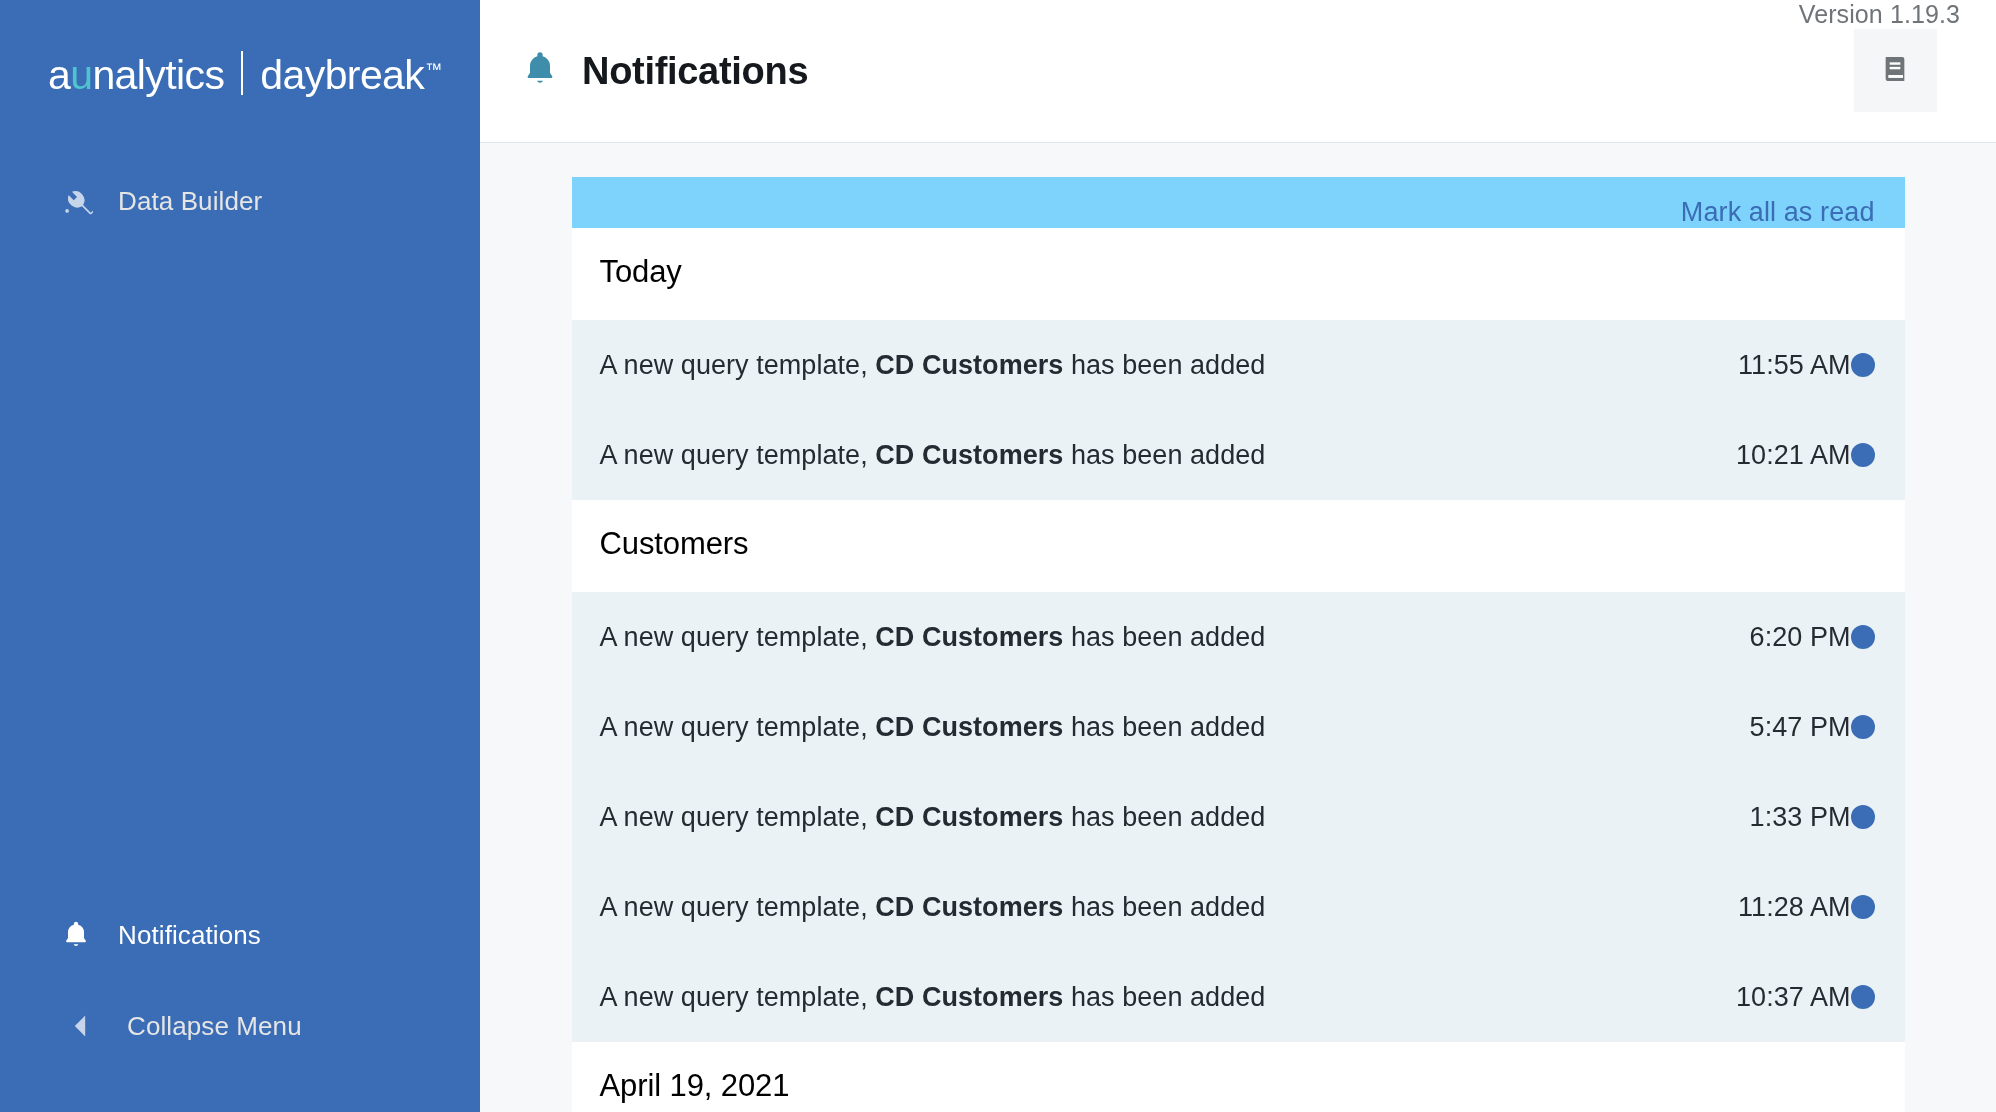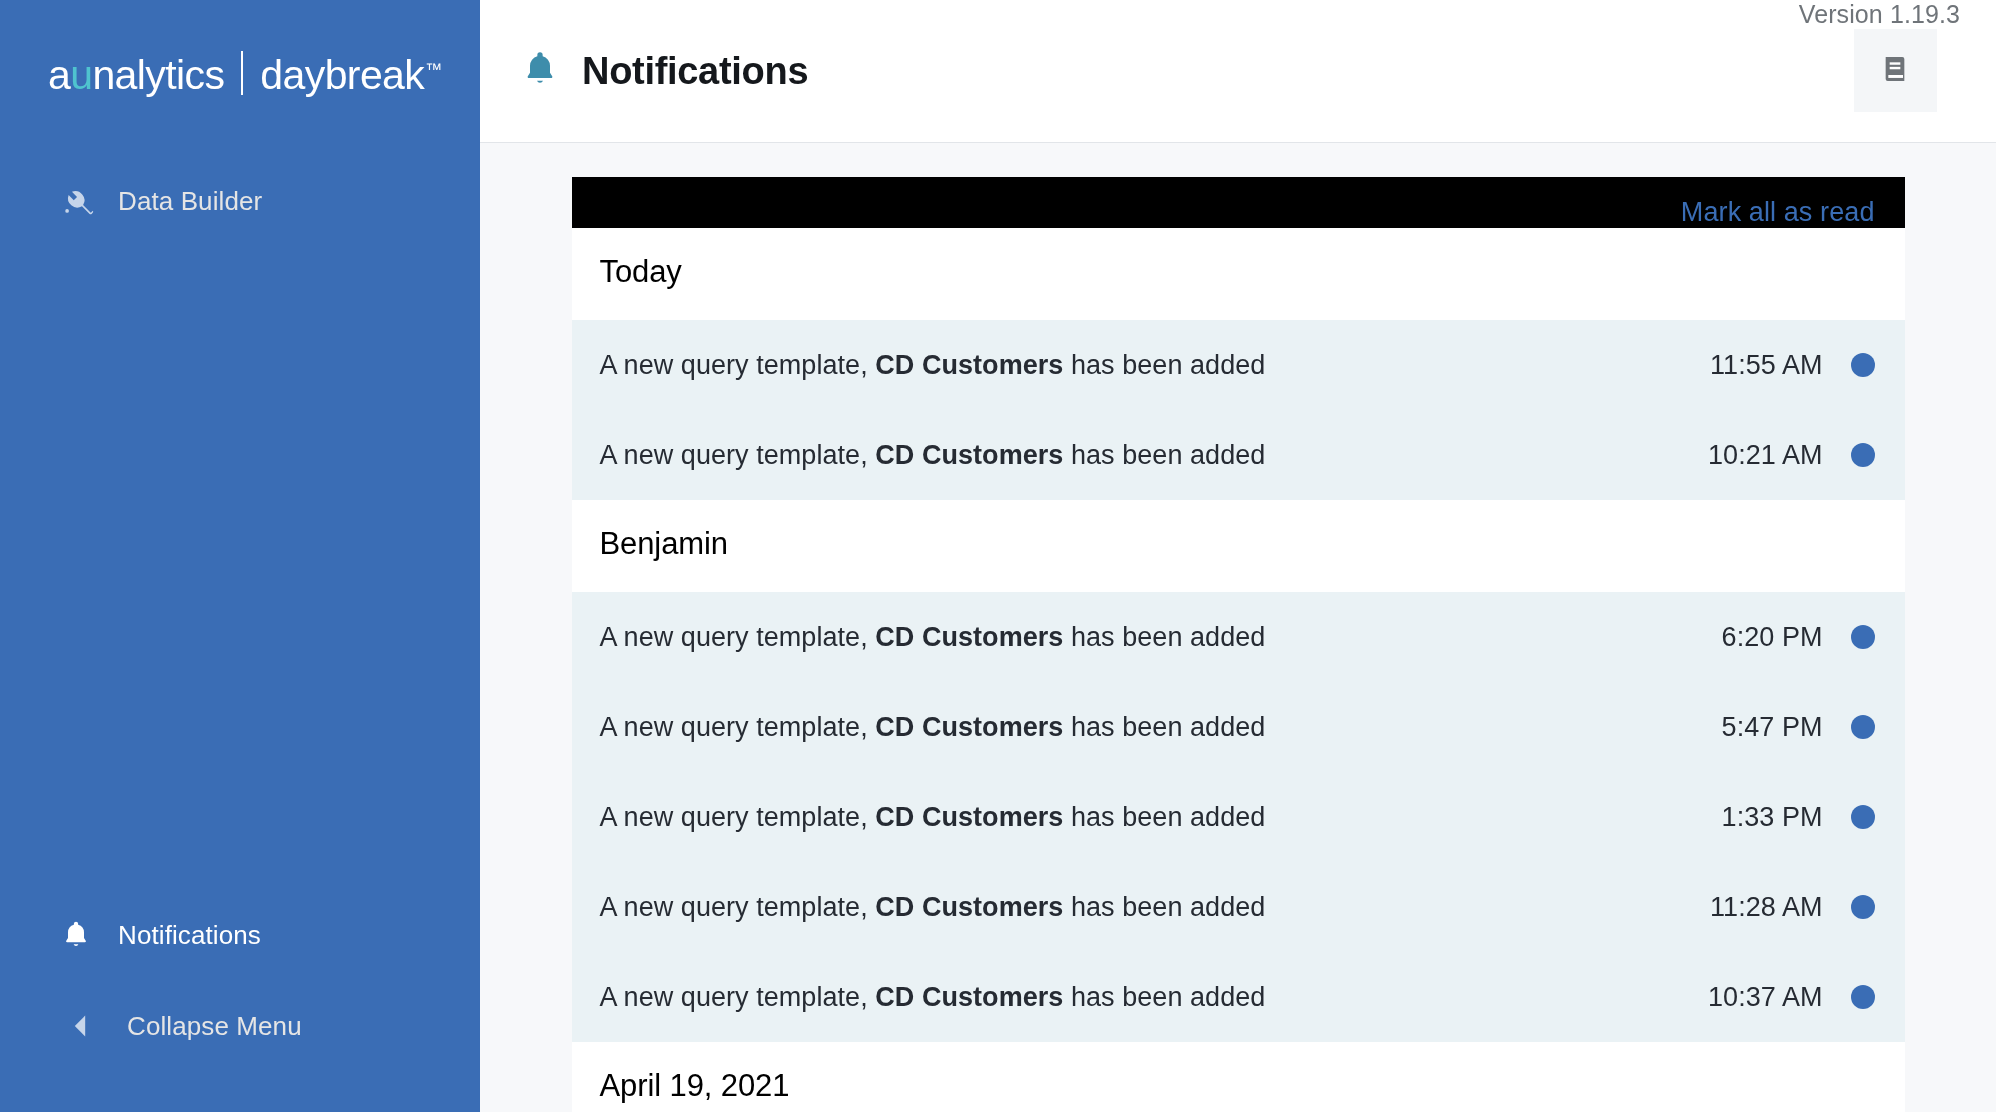--- a/index.html
+++ b/index.html
@@ -158,21 +158,21 @@
     justify-content: center;
     padding-top: 34px;
   }
   .card {
     width: 1333px;
     background: #ffffff;
     align-self: flex-start;
   }
 
   .card-head {
-    background: #000000;
+    background: #7dd3fc;
     padding: 20px 30px 0 0;
     display: flex;
     justify-content: flex-end;
   }
   .mark-all {
     font-size: 27px;
     color: #3a6db5;
     cursor: pointer;
     letter-spacing: 0.1px;
   }
@@ -199,21 +199,20 @@
     font-size: 27px;
     color: #262b33;
     letter-spacing: 0.05px;
     white-space: nowrap;
   }
   .row-text b { font-weight: bold; }
   .row-right {
     margin-left: auto;
     display: flex;
     align-items: center;
-    gap: 28px;
   }
   .row-time {
     font-size: 27px;
     color: #262b33;
     letter-spacing: 0.05px;
   }
   .dot {
     width: 24px;
     height: 24px;
     border-radius: 50%;
@@ -322,21 +321,21 @@
           </div>
           <div class="row">
             <span class="row-text"><span>A new query template, </span><b>CD Customers</b><span> has been added</span></span>
             <span class="row-right">
               <span class="row-time">10:21 AM</span>
               <span class="dot"></span>
             </span>
           </div>
         </div>
 
-        <div class="group-header">Benjamin</div>
+        <div class="group-header">Customers</div>
         <div class="rows">
           <div class="row">
             <span class="row-text"><span>A new query template, </span><b>CD Customers</b><span> has been added</span></span>
             <span class="row-right">
               <span class="row-time">6:20 PM</span>
               <span class="dot"></span>
             </span>
           </div>
           <div class="row">
             <span class="row-text"><span>A new query template, </span><b>CD Customers</b><span> has been added</span></span>

